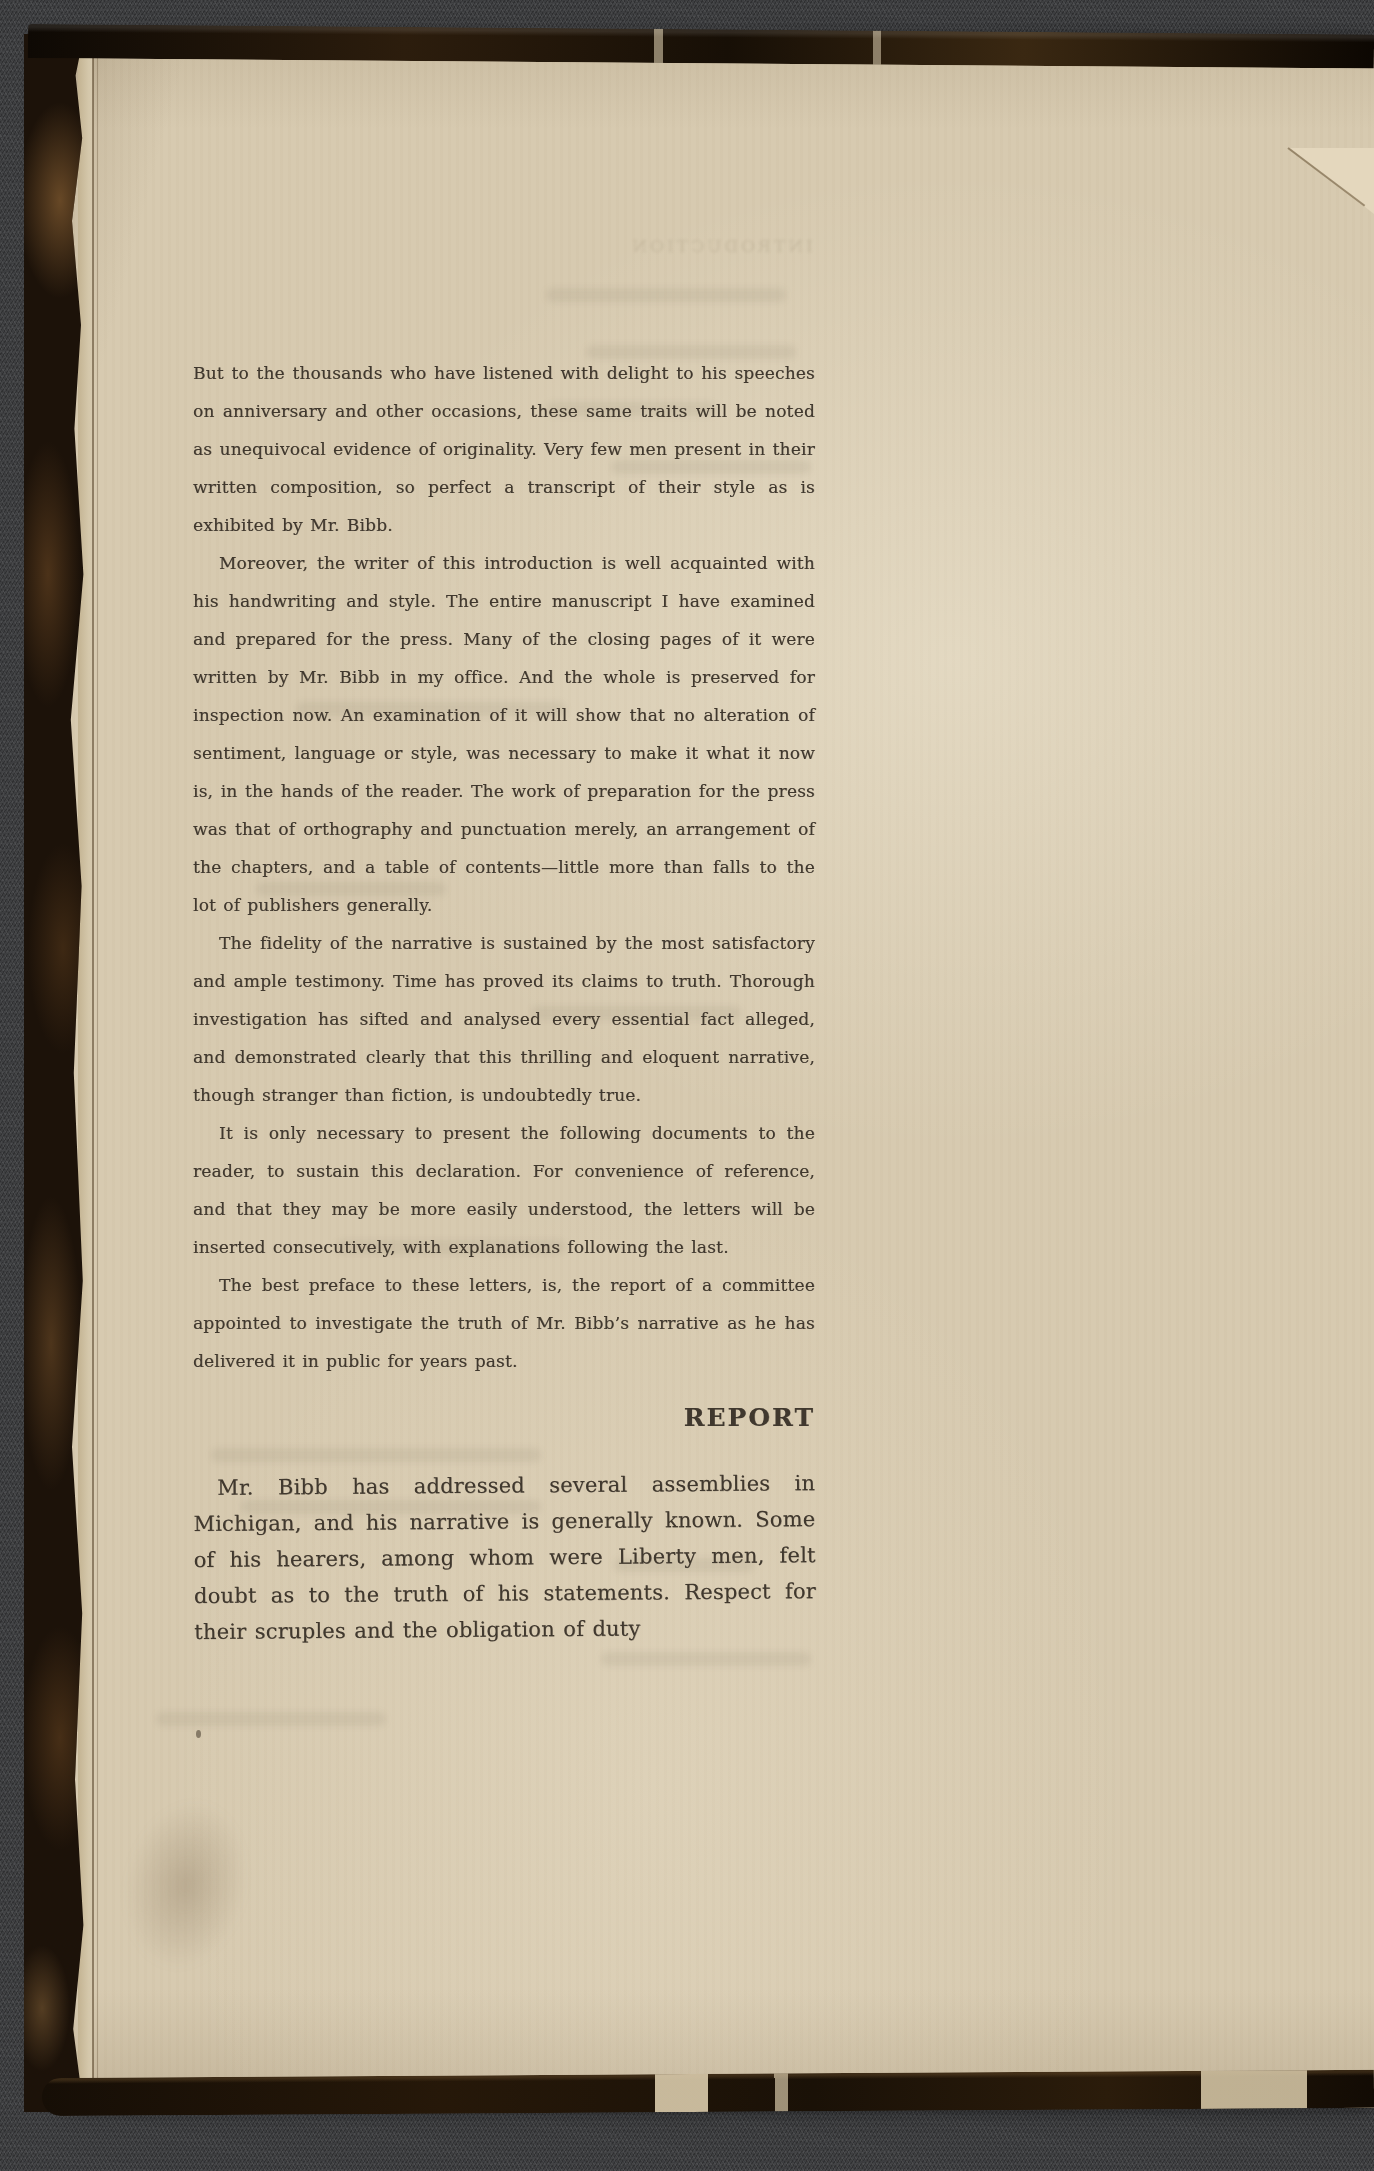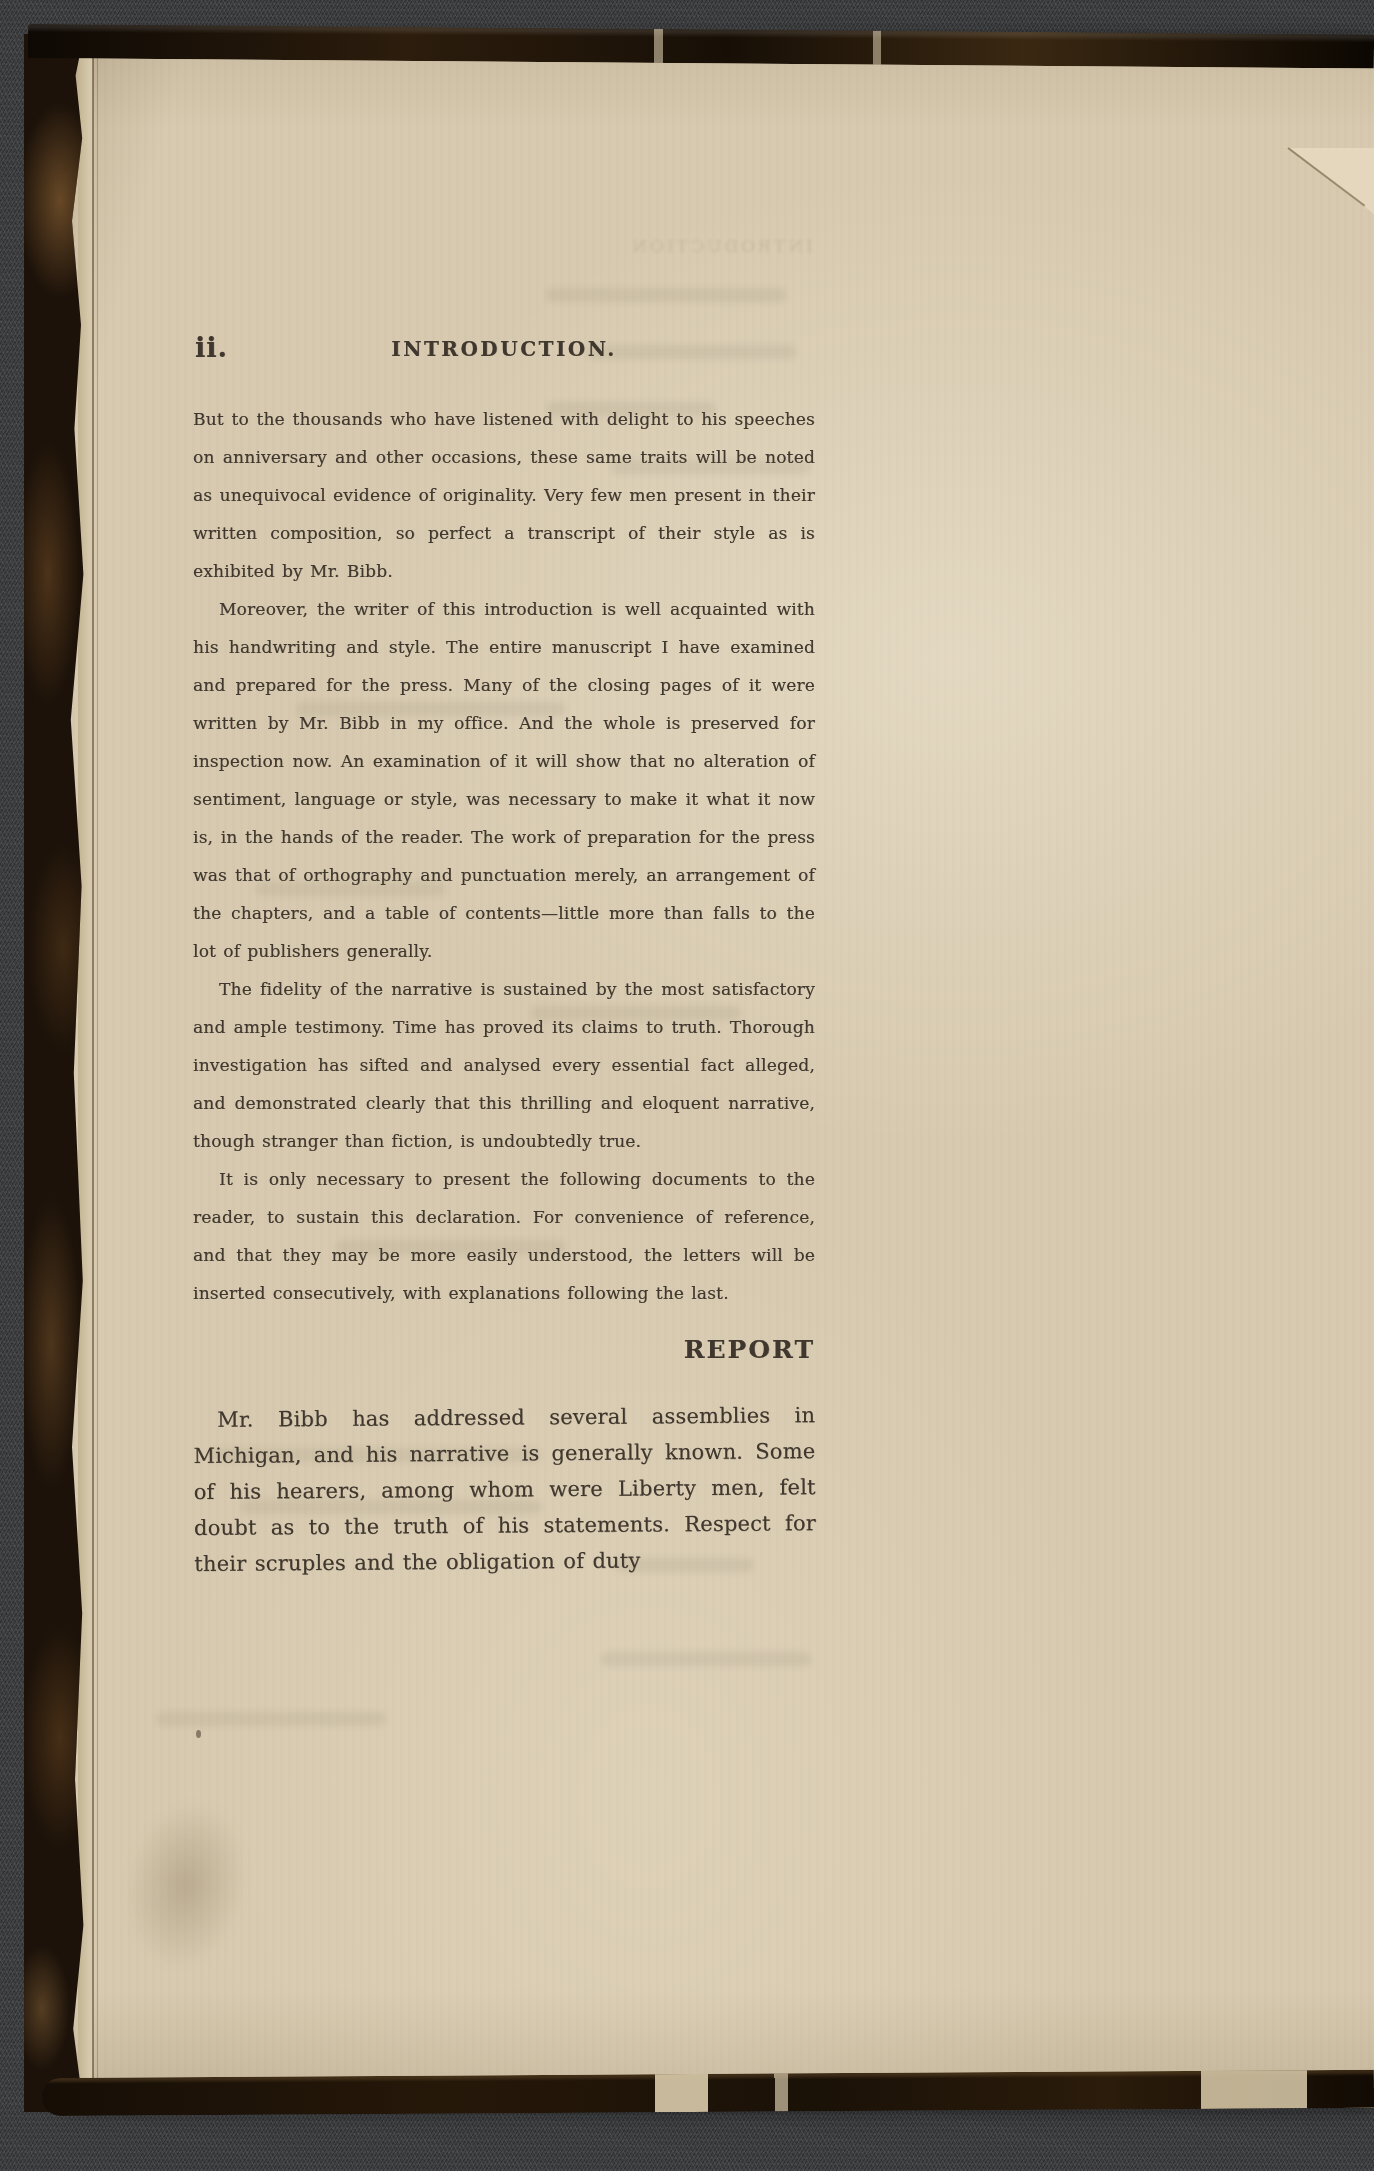--- a/index.html
+++ b/index.html
@@ -149,29 +149,26 @@
     <div class="ghost" style="left:155px;top:1408px;width:330px;"></div>
     <div class="ghost" style="left:185px;top:1460px;width:300px;"></div>
     <div class="ghost" style="left:558px;top:1518px;width:140px;"></div>
     <div class="ghost" style="left:545px;top:1612px;width:210px;"></div>
     <div class="ghost" style="left:100px;top:1672px;width:230px;"></div>
 
     <div class="stain"></div>
     <div class="blot"></div>
 
     <div class="text">
-      <div class="header-row">
-        <span class="page-num">ii.</span>
-        <div class="running-header">INTRODUCTION.</div>
-      </div>
       <div class="body-copy">
         <p>But to the thousands who have listened with delight to his speeches on anniversary and other occasions, these same traits will be noted as unequivocal evidence of originality.  Very few men present in their written composition, so perfect a transcript of their style as is exhibited by Mr. Bibb.</p>
         <p class="indent">Moreover, the writer of this introduction is well acquainted with his handwriting and style.  The entire manuscript I have examined and prepared for the press.  Many of the closing pages of it were written by Mr. Bibb in my office.  And the whole is preserved for inspection now.  An examination of it will show that no alteration of sentiment, language or style, was necessary to make it what it now is, in the hands of the reader.  The work of preparation for the press was that of orthography and punctuation merely, an arrangement of the chapters, and a table of contents—little more than falls to the lot of publishers generally.</p>
         <p class="indent">The fidelity of the narrative is sustained by the most satisfactory and ample testimony.  Time has proved its claims to truth.  Thorough investigation has sifted and analysed every essential fact alleged, and demonstrated clearly that this thrilling and eloquent narrative, though stranger than fiction, is undoubtedly true.</p>
         <p class="indent">It is only necessary to present the following documents to the reader, to sustain this declaration.  For convenience of reference, and that they may be more easily understood, the letters will be inserted consecutively, with explanations following the last.</p>
+        <p class="indent">The best preface to these letters, is, the report of a committee appointed to investigate the truth of Mr. Bibb’s narrative as he has delivered it in public for years past.</p>
       </div>
       <h2 class="report-heading">REPORT</h2>
       <p class="final-para">Mr. Bibb has addressed several assemblies in Michigan, and his narrative is generally known.  Some of his hearers, among whom were Liberty men, felt doubt as to the truth of his statements.  Respect for their scruples and the obligation of duty</p>
     </div>
 
   </div>
 
   <div class="flap"></div>
   <div class="flap-line"></div>
 

